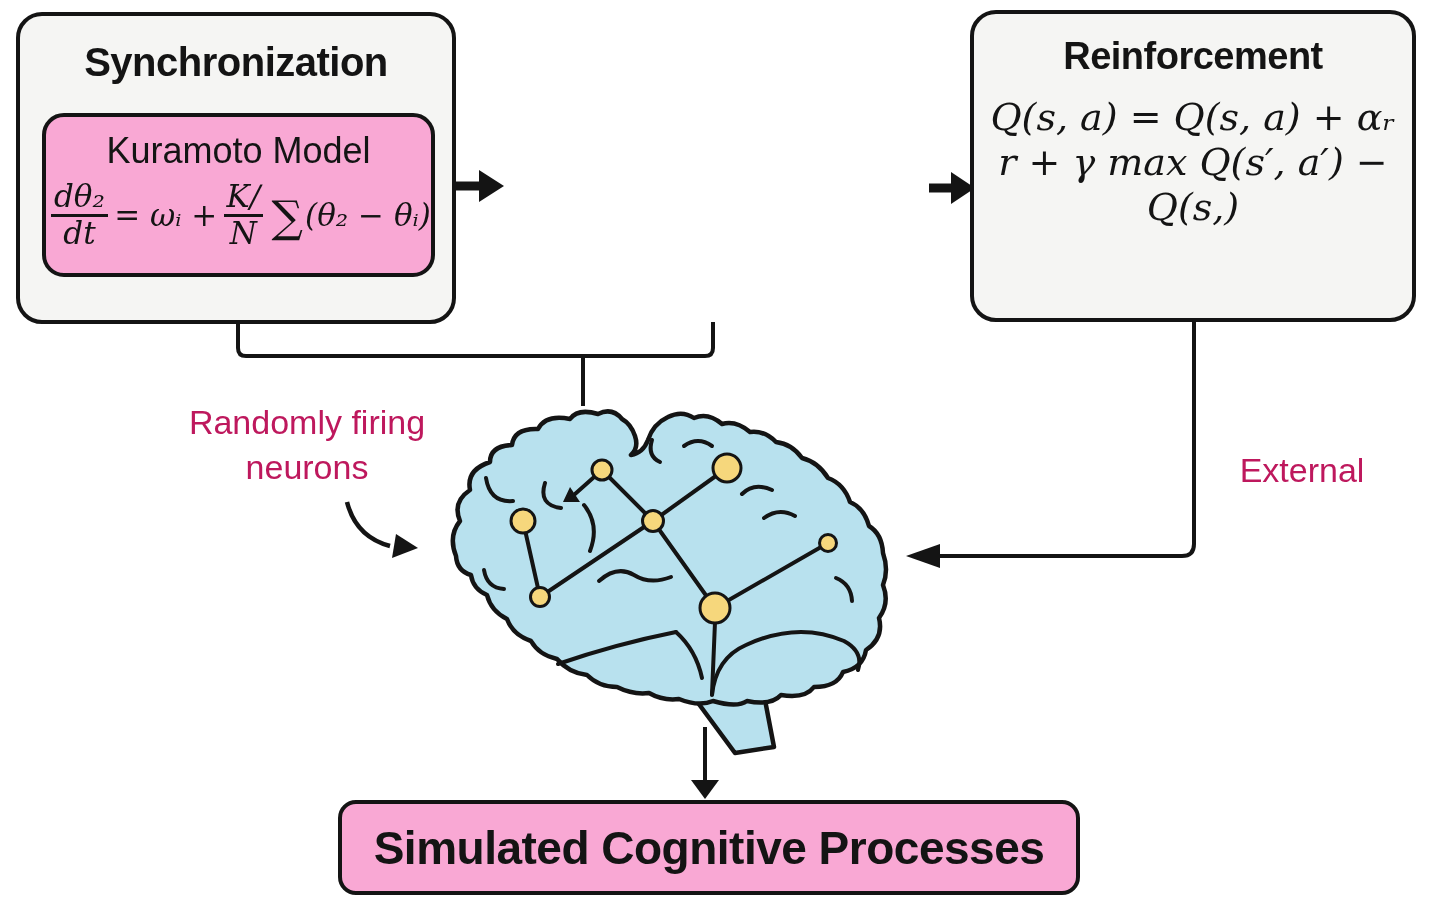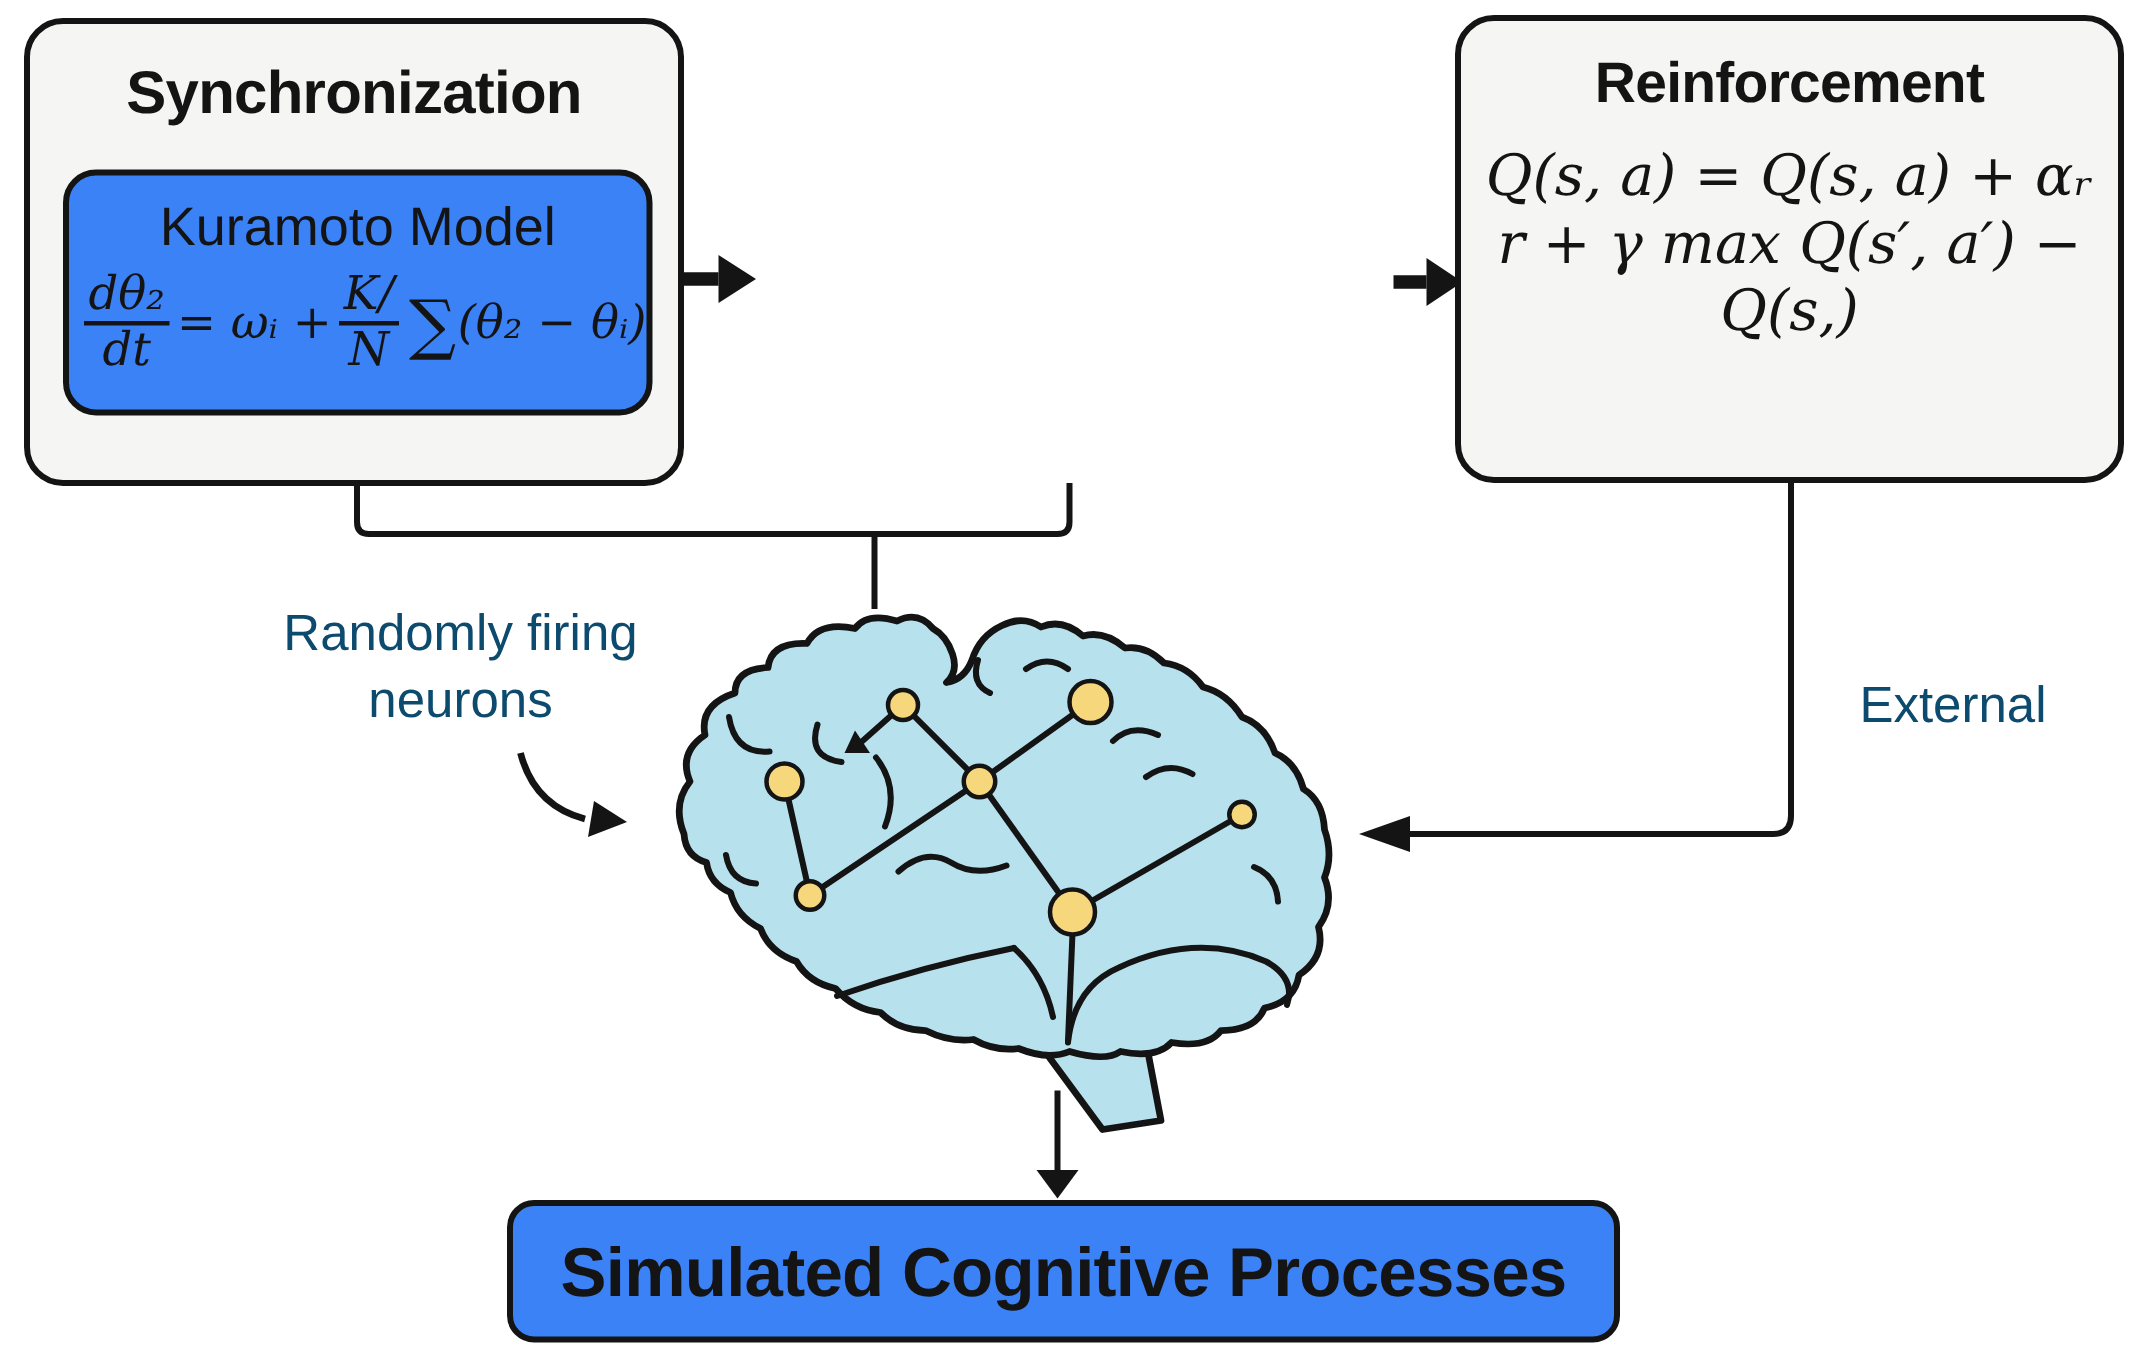--- a/index.html
+++ b/index.html
@@ -2,34 +2,34 @@
 <html><head>
 <meta charset="utf-8">
 <style>
   html,body{margin:0;padding:0;background:#ffffff;}
   .stage{position:relative;width:1429px;height:911px;background:#ffffff;overflow:hidden;
          font-family:"Liberation Sans",sans-serif;color:#141414;}
   #diagram-svg{position:absolute;left:0;top:0;width:1429px;height:911px;}
 
   .fbox{position:absolute;box-sizing:border-box;border:4px solid #141414;border-radius:26px;
         background:#f5f5f3;}
-  .wbox{background:#3b82f6;}
+  .wbox{background:#f9a8d4;}
   .box-title{text-align:center;font-weight:bold;font-size:38px;letter-spacing:-0.5px;}
   .center-txt{position:absolute;left:0;right:0;text-align:center;}
 
   
-  .eq{display:flex;align-items:center;justify-content:flex-end;
+  .eq{display:flex;align-items:center;justify-content:space-between;
       font-family:"DejaVu Serif",serif;font-style:italic;font-size:31px;}
   .frac{display:inline-flex;flex-direction:column;align-items:center;line-height:1.02;margin:0 5px;}
   .frac .num{border-bottom:3px solid #141414;padding:0 3px 1px 3px;}
   .frac .den{padding-top:1px;}
   .sigma{font-style:normal;font-size:44px;line-height:1;margin:0 1px 0 2px;transform:translateY(2px);}
   .eq-lines{font-family:"DejaVu Serif",serif;font-style:italic;font-size:38px;line-height:45px;text-align:center;}
 
-  .float-label{position:absolute;text-align:center;font-size:34px;line-height:1.33;color:#0c4a6e;}
+  .float-label{position:absolute;text-align:center;font-size:34px;line-height:1.33;color:#be185d;}
 </style>
 </head>
 <body>
 
 <div class="stage">
 
   <svg id="diagram-svg" viewBox="0 0 1429 911" xmlns="http://www.w3.org/2000/svg">
 
     <g>
       <line x1="451" y1="186" x2="479" y2="186" stroke="#141414" stroke-width="9"></line>

